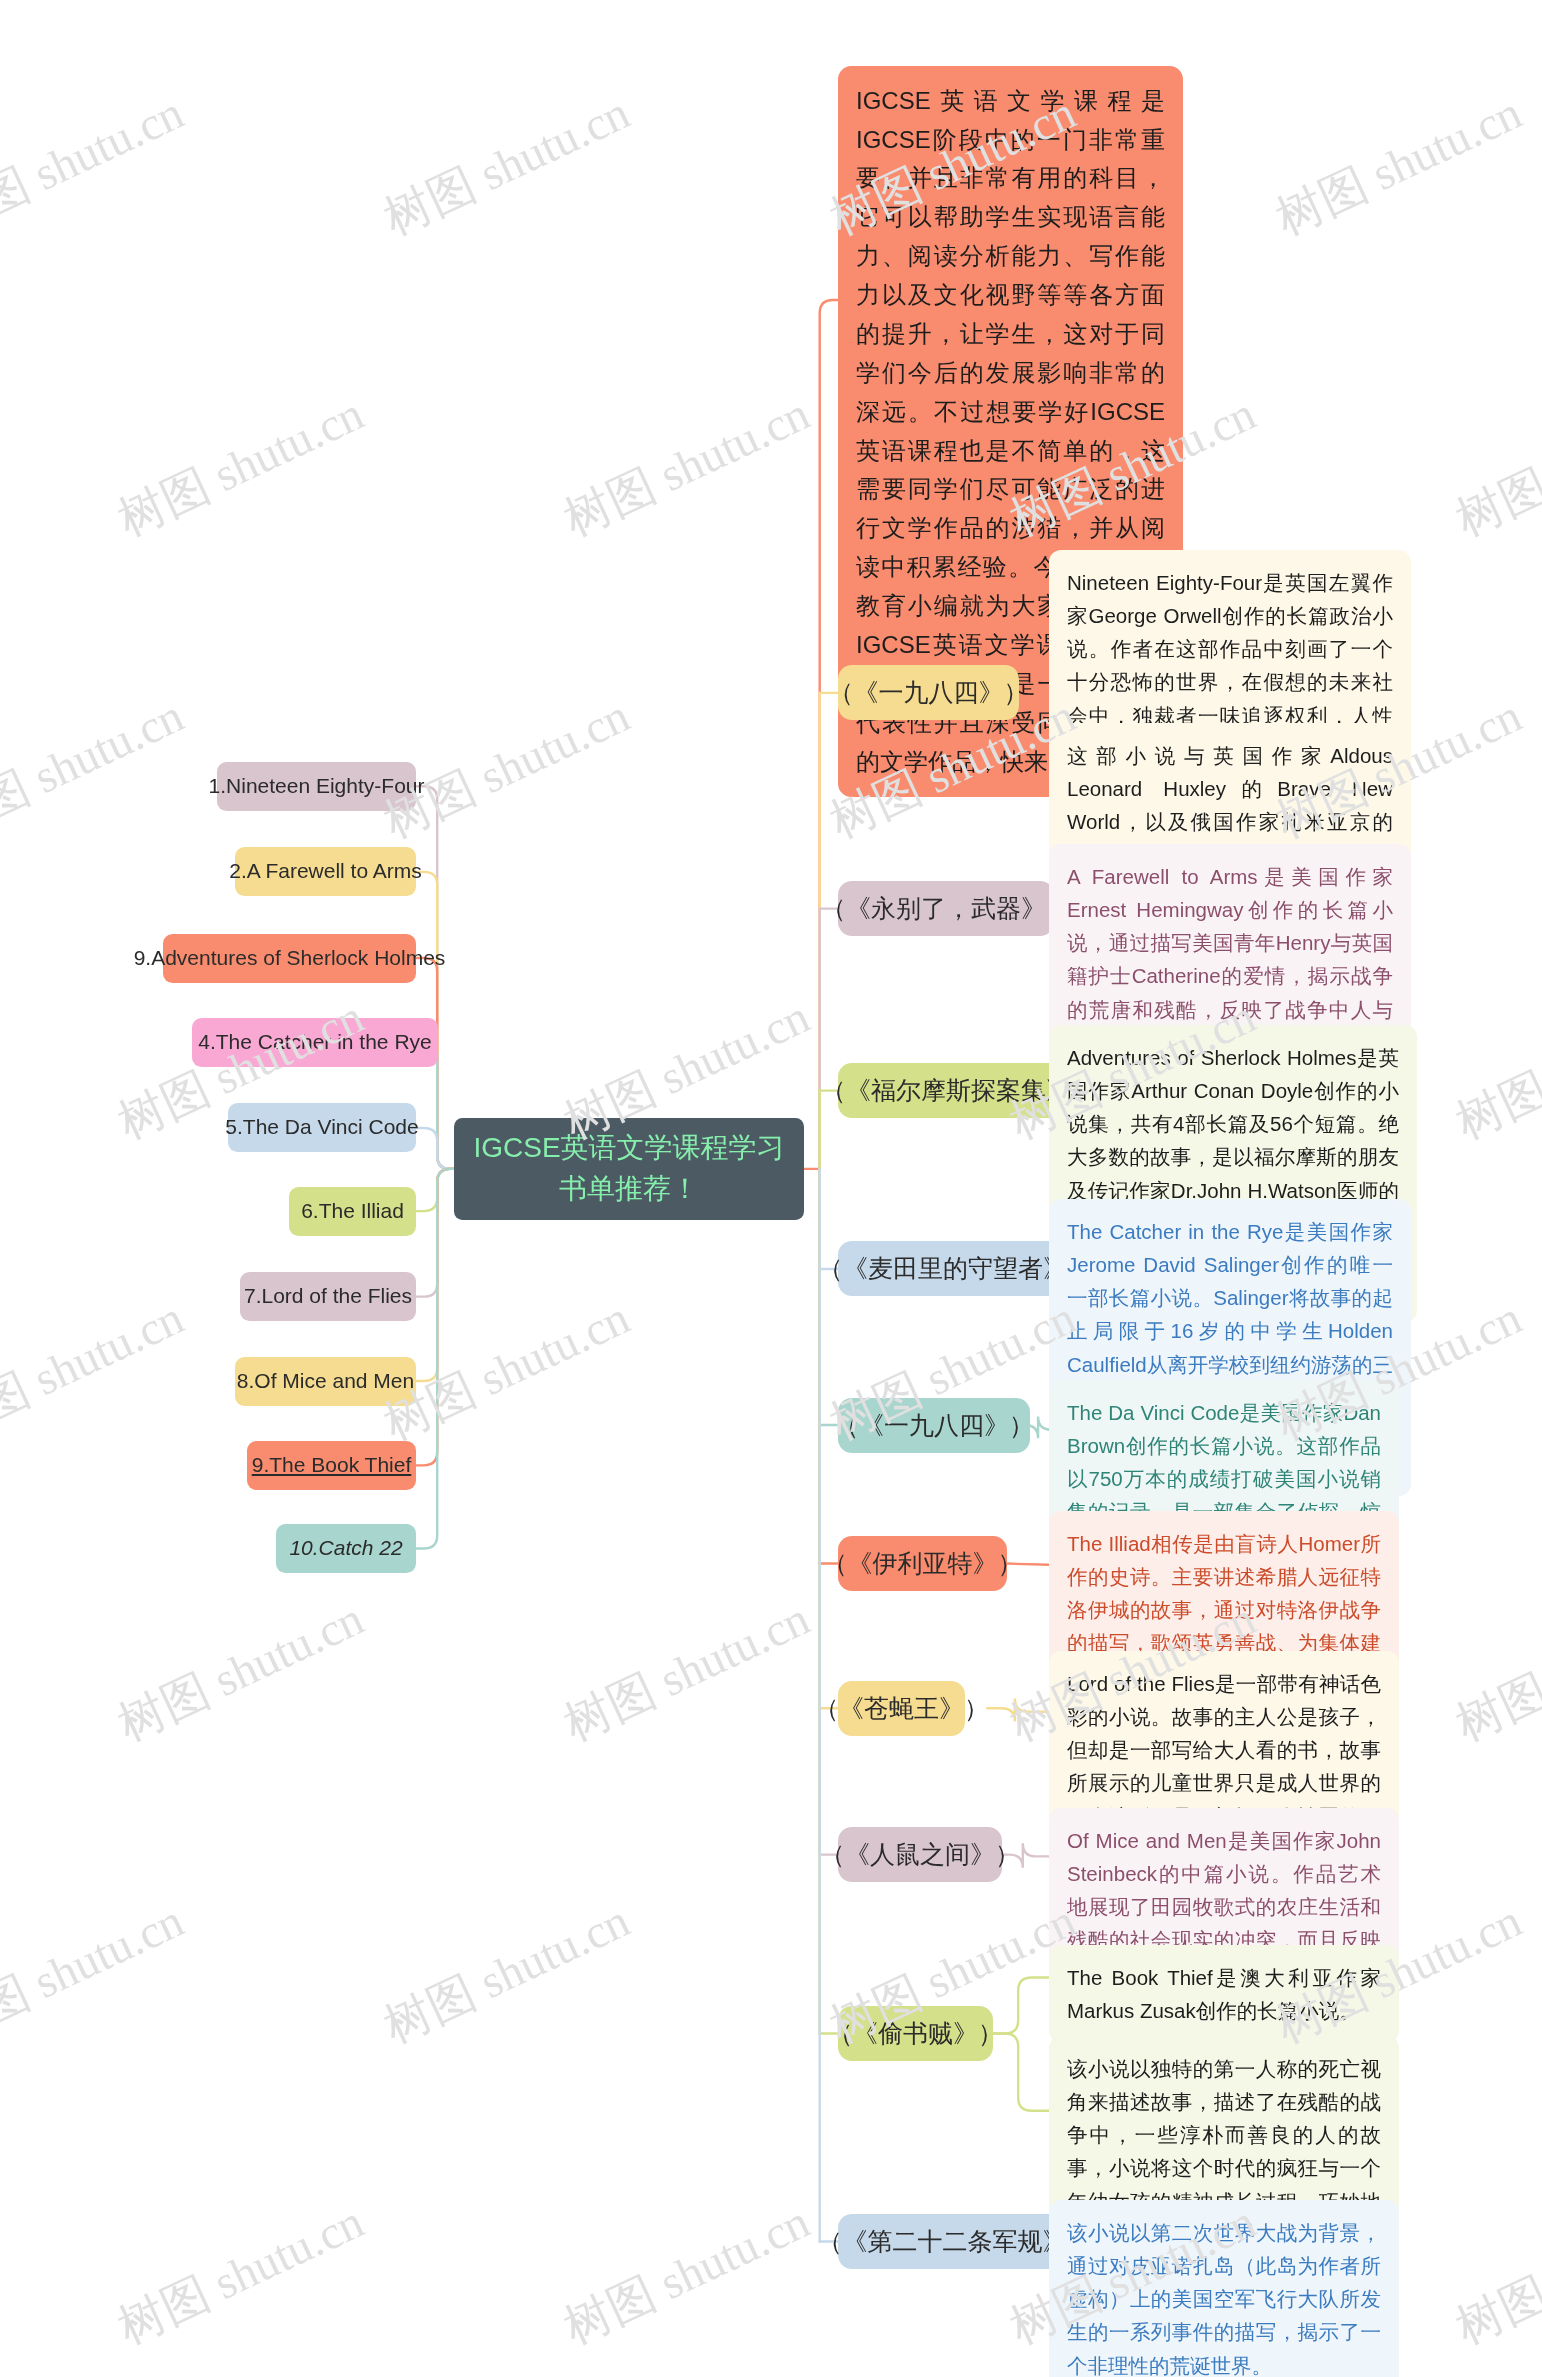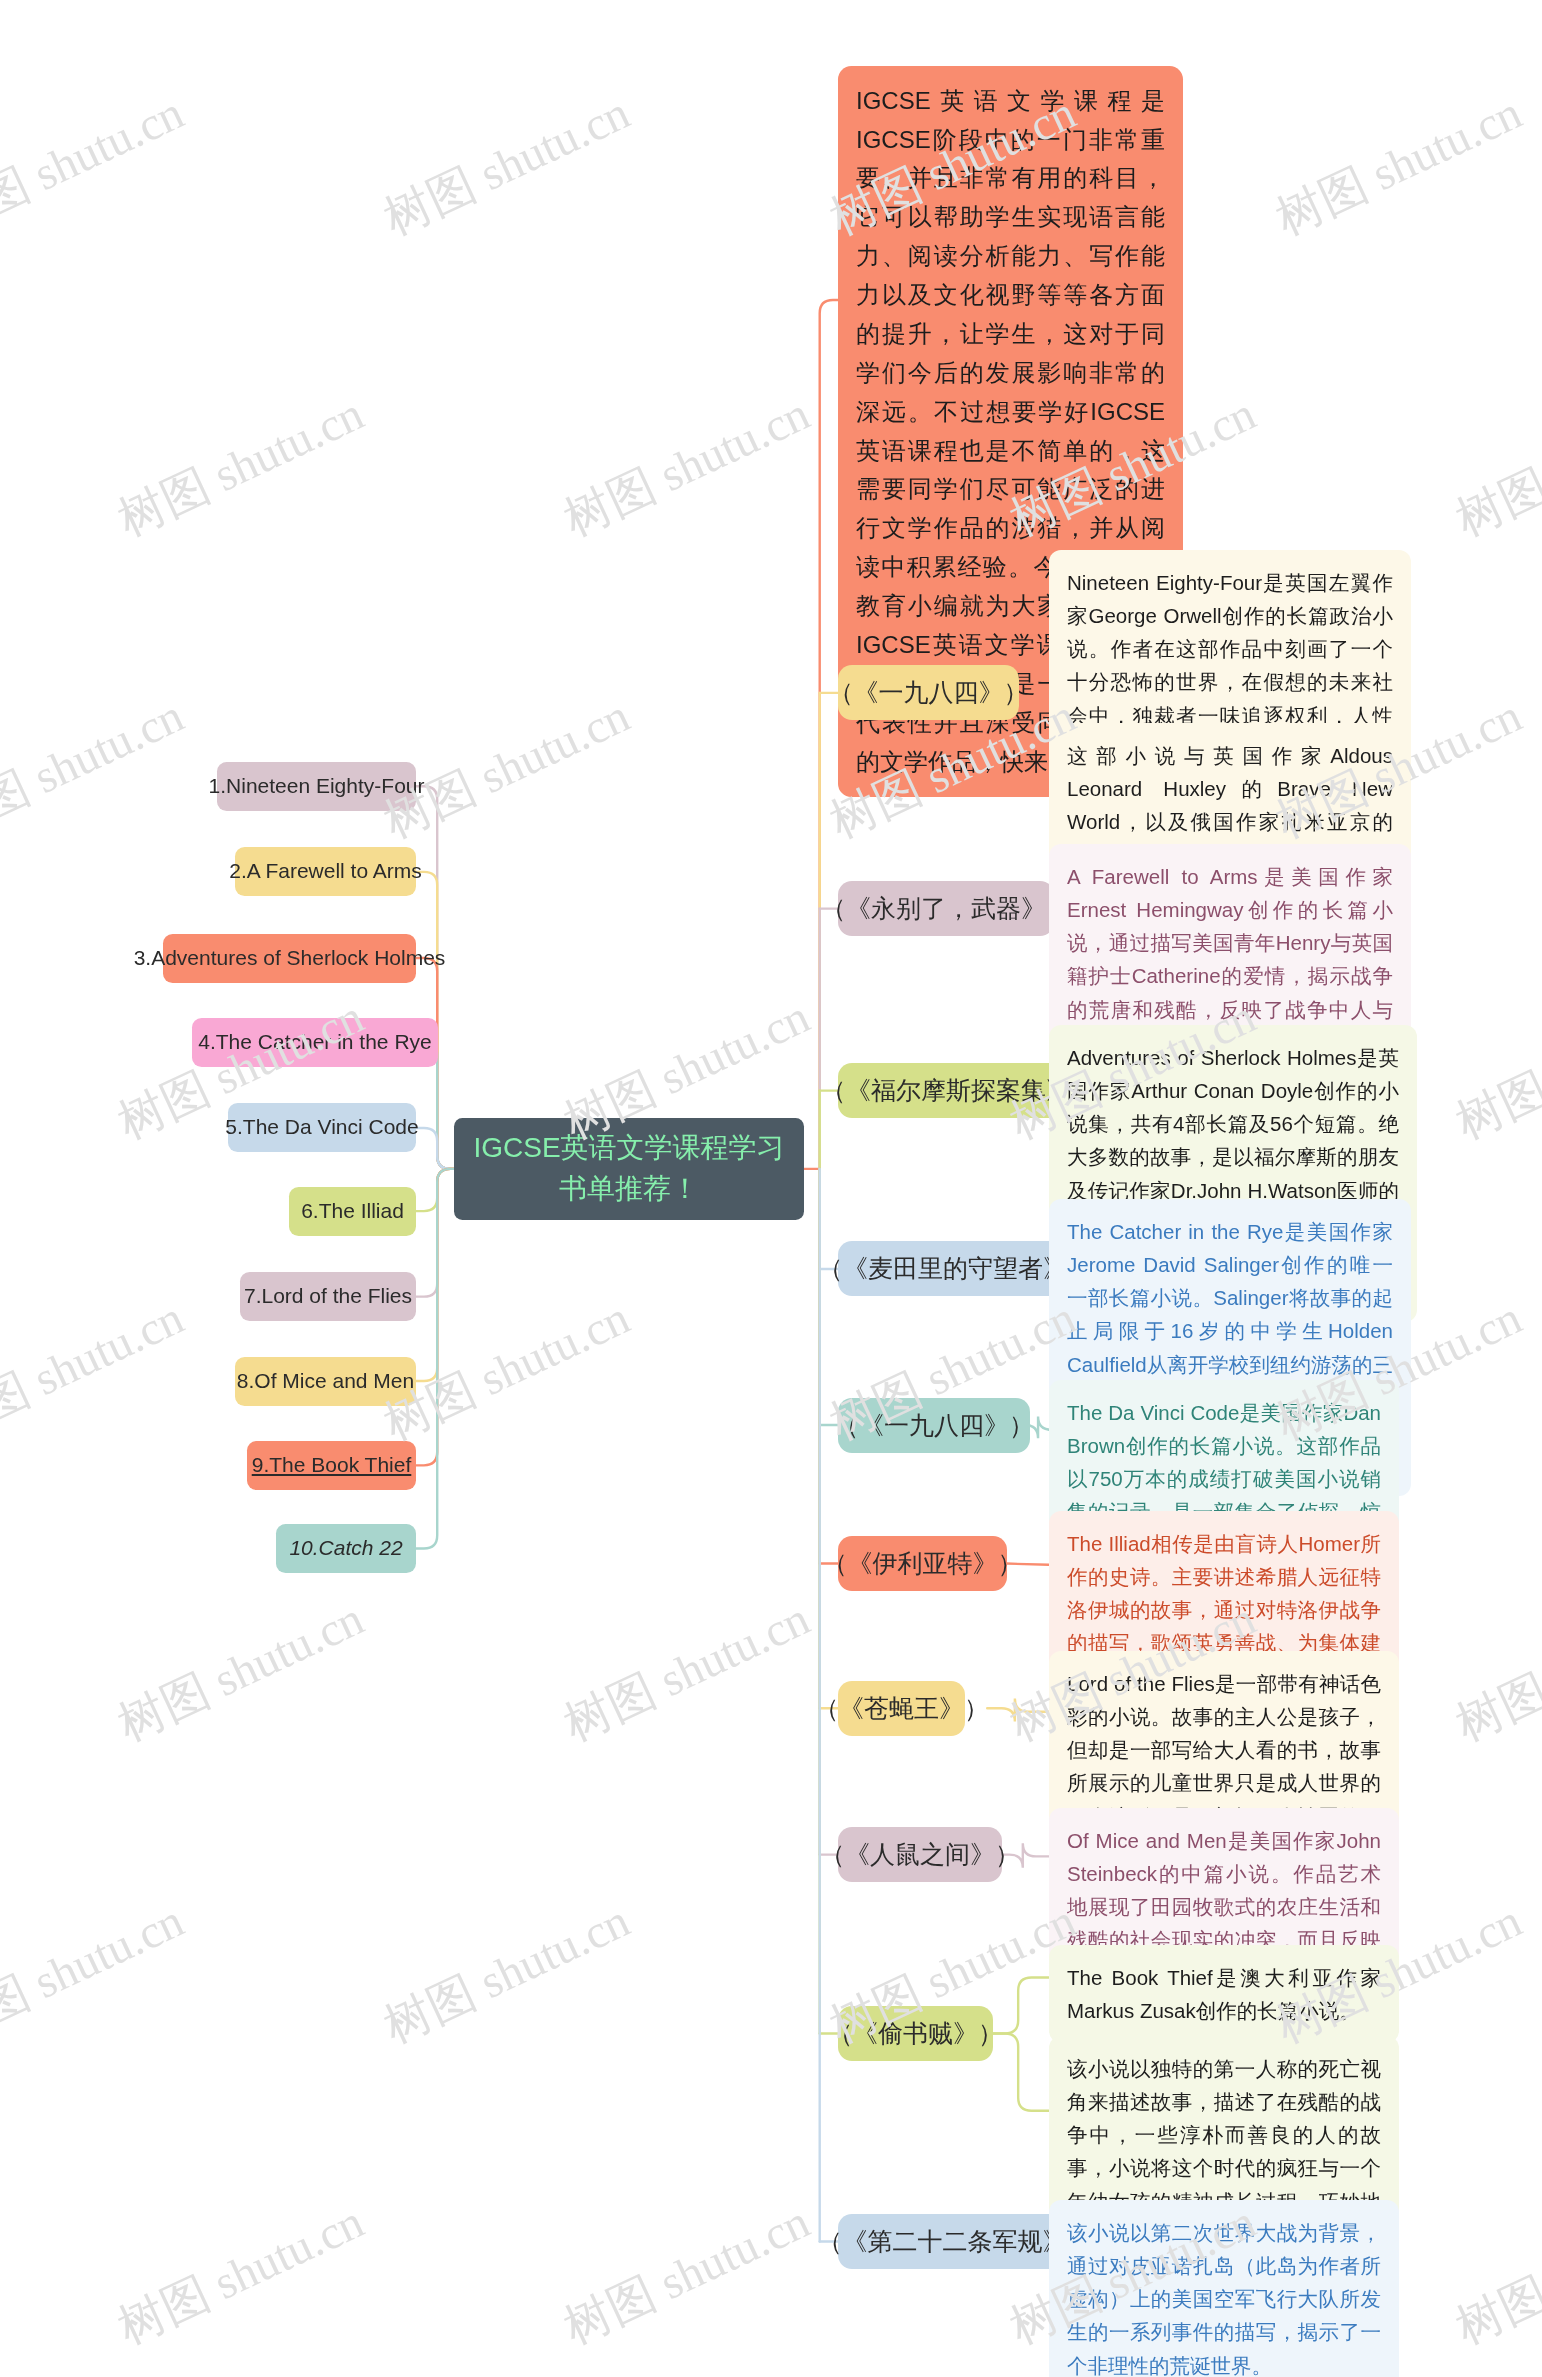--- a/index.html
+++ b/index.html
@@ -207,21 +207,21 @@
   </svg>
 
 <div id="nodes-layer">
     <div class="node book-node" style="background: rgb(217, 197, 206); left: 217px; top: 762px; width: 199px;">
       <span>1.Nineteen Eighty-Four</span>
     </div>
     <div class="node book-node" style="background: rgb(245, 220, 144); left: 235px; top: 847px; width: 181px;">
       <span>2.A Farewell to Arms</span>
     </div>
     <div class="node book-node" style="background: rgb(249, 140, 111); left: 163px; top: 934px; width: 253px;">
-      <span>3.Adventures of Sherlock Holmes</span>
+      <span>9.Adventures of Sherlock Holmes</span>
     </div>
     <div class="node book-node" style="background: #f9a8d4; left: 192px; top: 1018px; width: 246px; text-align: right;">
       <span>4.The Catcher in the Rye</span>
     </div>
     <div class="node book-node" style="background: rgb(198, 217, 234); left: 228px; top: 1103px; width: 188px;">
       <span>5.The Da Vinci Code</span>
     </div>
     <div class="node book-node" style="background: rgb(213, 224, 138); left: 289px; top: 1187px; width: 127px;">
       <span>6.The Illiad</span>
     </div>

